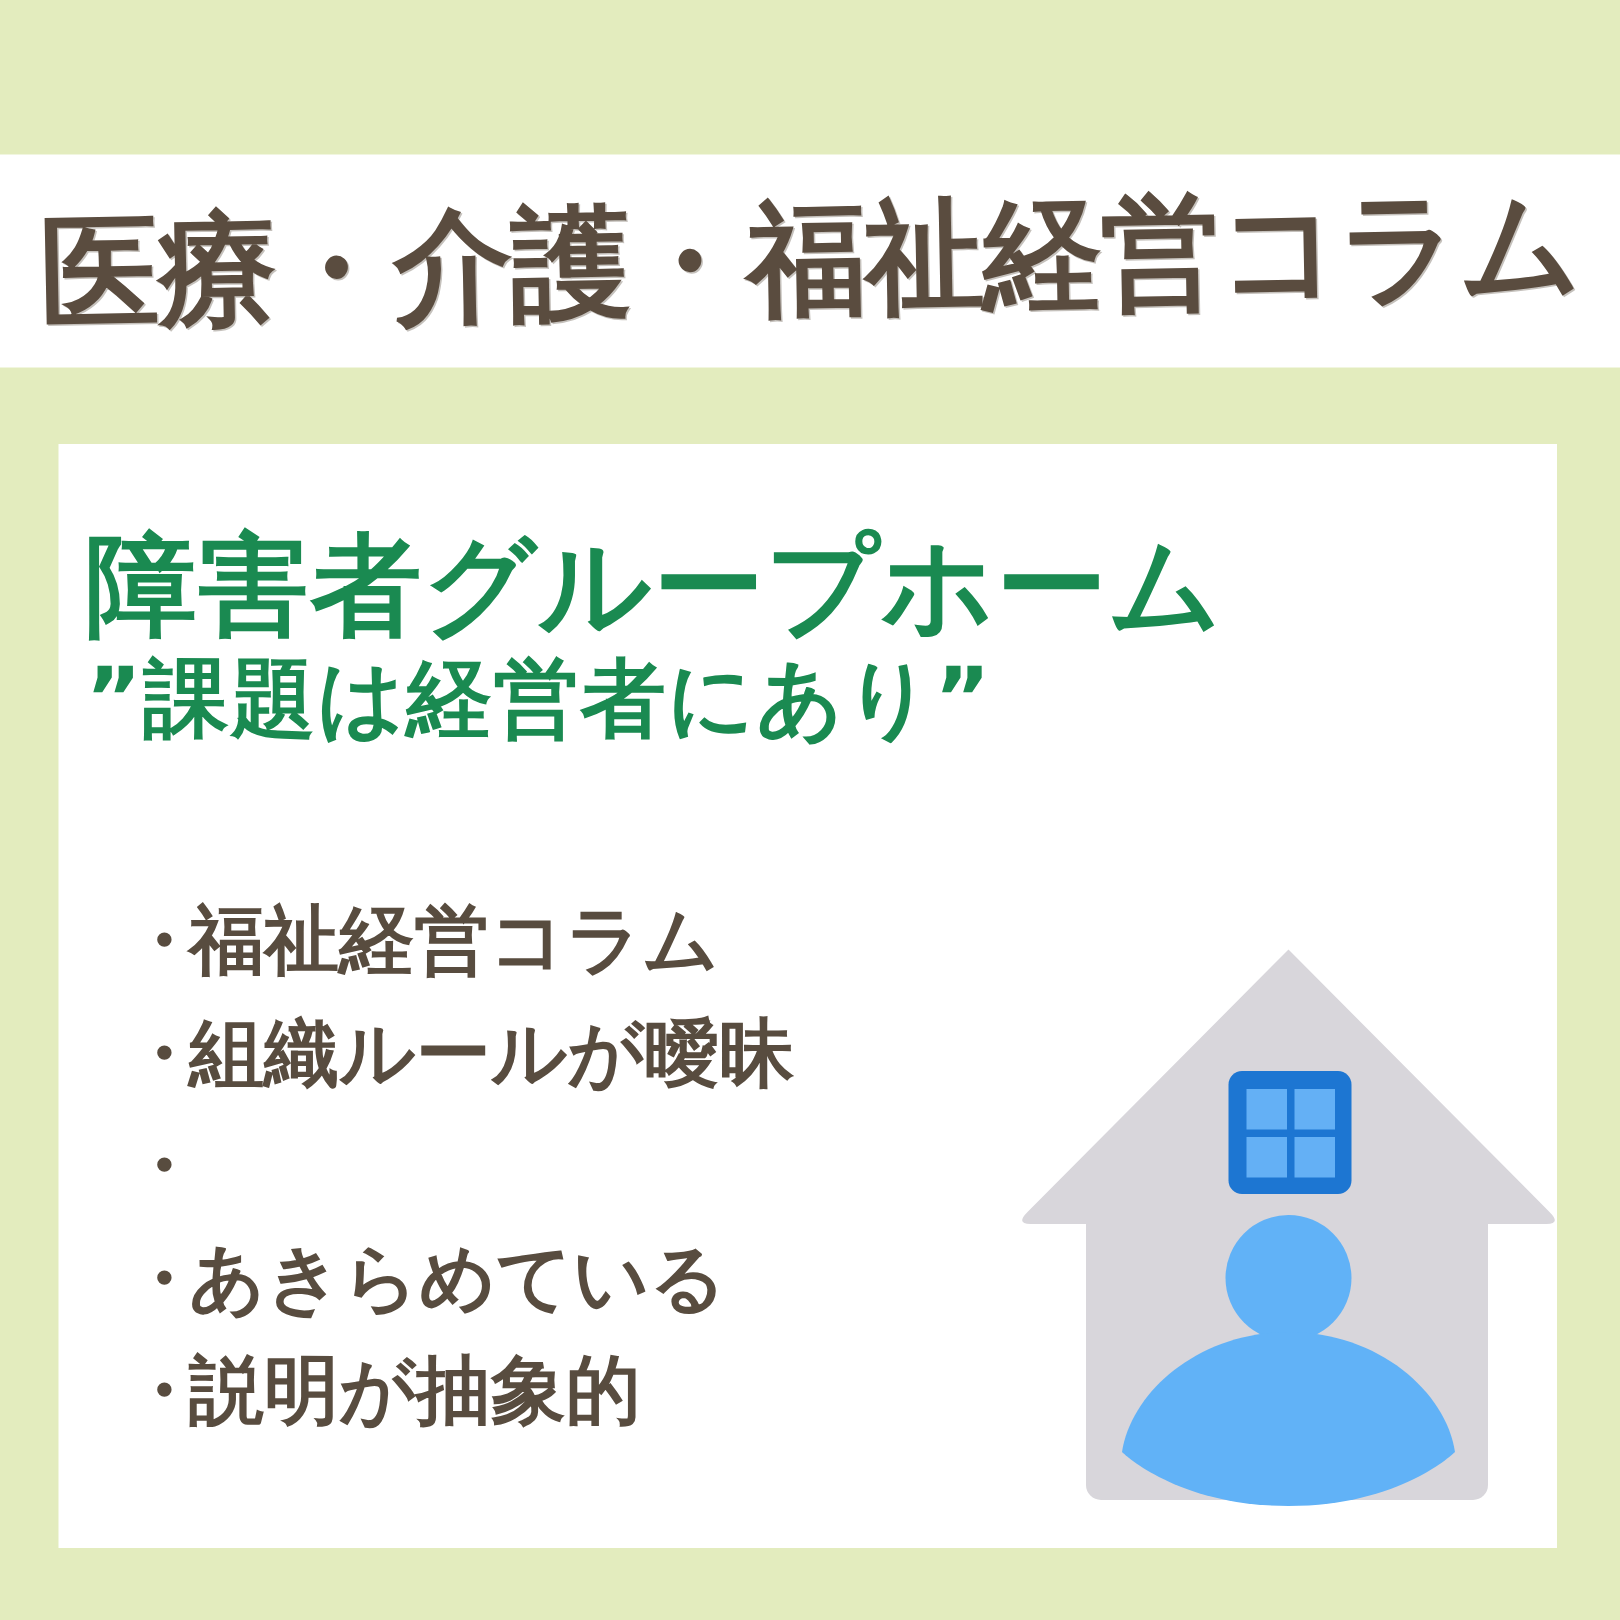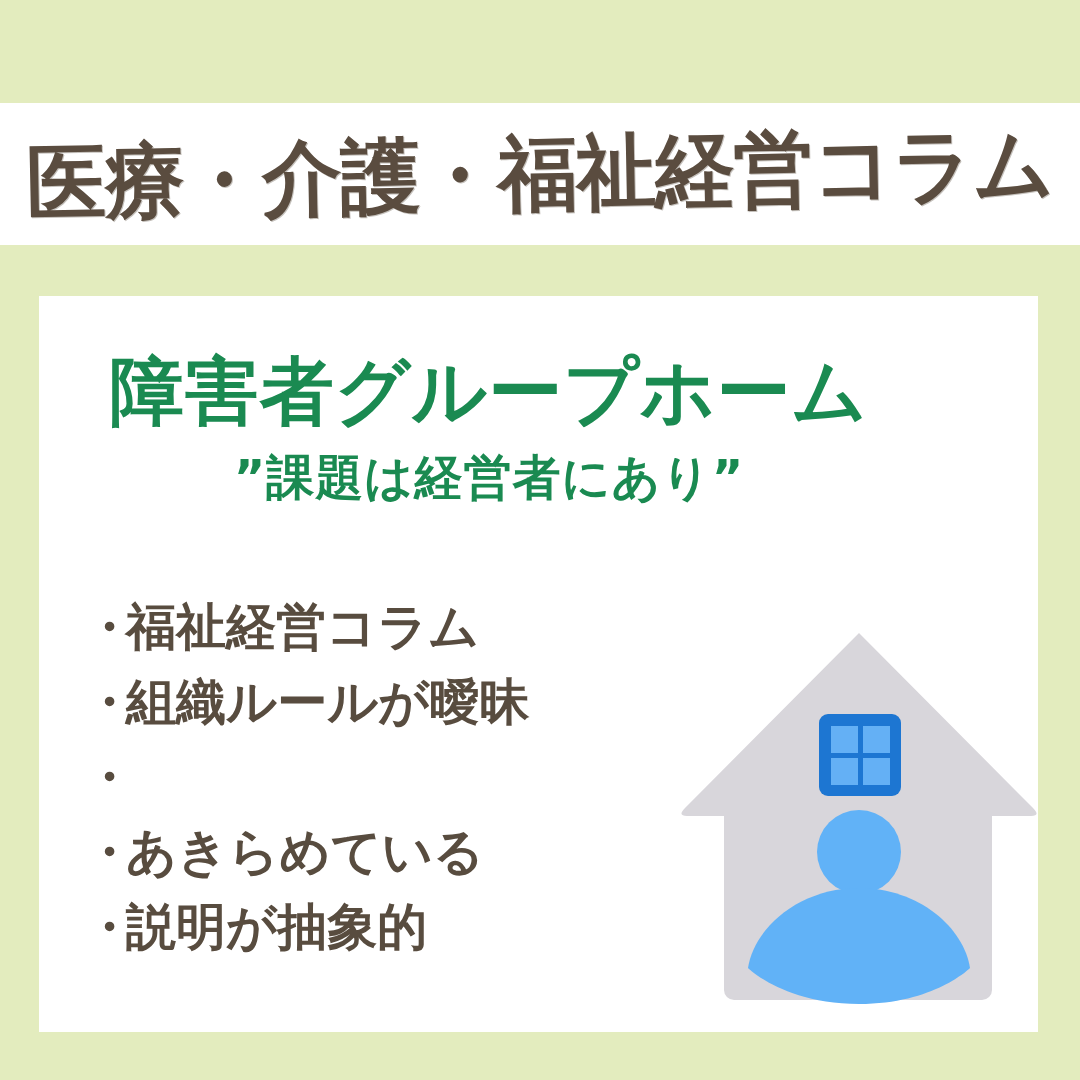--- a/index.html
+++ b/index.html
@@ -62,36 +62,37 @@
     height: 736px;
     background: #ffffff;
   }
 
   
   .headline {
     position: absolute;
     left: 0;
     top: 56px;
     width: 900px;
-    text-align: center;
+    text-align: left;
     color: #1a8a51;
     font-weight: 700;
     line-height: 1.06;
     white-space: nowrap;
+    padding-left: 18px;
   }
   .headline-line1 {
     font-size: 74px;
     letter-spacing: 1px;
     display: block;
   }
   .headline-line2 {
-    font-size: 48px;
+    font-size: 57px;
     letter-spacing: 1px;
     display: block;
-    margin-top: 22px;
+    margin-top: 6px;
   }
 
   
   .bullet-list {
     position: absolute;
     left: 45px;
     top: 306px;
     width: 560px;
   }
   .bullet-item {

